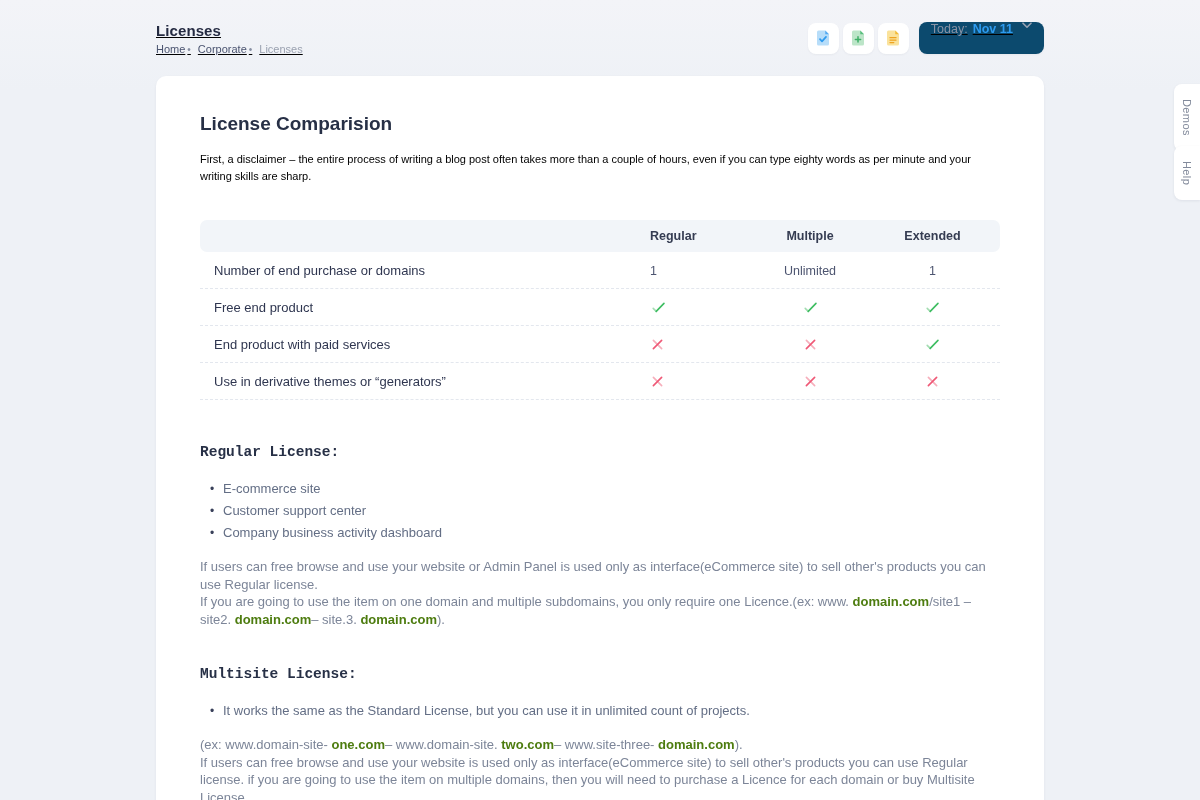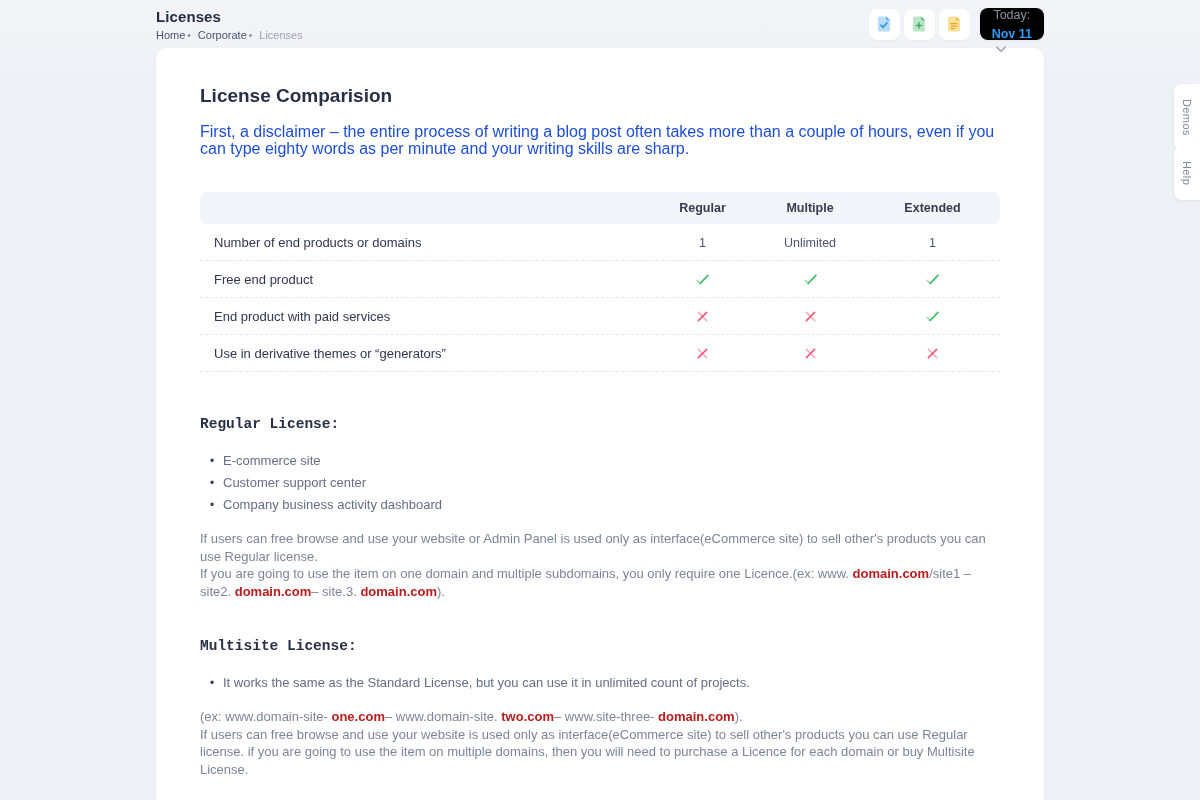--- a/index.html
+++ b/index.html
@@ -6,79 +6,79 @@
   html,body { margin:0; padding:0; }
   body {
     width:1200px; height:800px; overflow:hidden;
     background:linear-gradient(180deg,#f3f4f8 0,#eef1f6 90px);
     font-family:"Liberation Sans", sans-serif;
     -webkit-font-smoothing:antialiased;
   }
   .page { width:888px; margin:0 auto; }
 
   
-  .topbar { height:48px; display:flex; align-items:center; justify-content:space-between; }
+  .topbar { height:76px; display:flex; align-items:center; justify-content:space-between;text-decoration:underline; }
   .page-title { margin:0; font-size:15px; font-weight:700; color:#252b42; letter-spacing:.1px; }
   .breadcrumb { margin-top:4px; font-size:11px; color:#4b5470; }
   .crumb { cursor:pointer; }
   .crumb.muted { color:#9aa1b0; cursor:default; }
   .bc-dot { color:#868ea2; margin:0 7px 0 2px; font-size:10px; }
   .topbar-right { display:flex; align-items:center; gap:4px; }
   .icon-btn {
     width:31px; height:31px; background:#fff; border:none; border-radius:8px;
     display:flex; align-items:center; justify-content:center; cursor:pointer;
     box-shadow:0 1px 2px rgba(56,65,74,.05); padding:0;
   }
   .today-btn {
-    height:32px; margin-left:6px; background:#000000; border:none; border-radius:8px;
+    height:32px; margin-left:6px; background:#0c4a6e; border:none; border-radius:8px;
     display:flex; gap:5px; padding:0 12px; cursor:pointer;
-    box-shadow:0 1px 2px rgba(56,65,74,.05); font-family:inherit;flex-direction:column;
+    box-shadow:0 1px 2px rgba(56,65,74,.05); font-family:inherit;
   }
   .today-label { font-size:12.5px; color:#8a93a5; }
   .today-value { font-size:12.5px; font-weight:700; color:#2d9bf0; }
   .today-chevron { margin-left:4px; display:flex; }
 
   
   .card {
     background:#fff; border-radius:10px; box-shadow:0 1px 3px rgba(30,40,60,.06);
     padding:37px 44px 40px; min-height:760px;
   }
   .content-heading { margin:0 0 16px; font-size:19px; font-weight:700; color:#273046; }
-  .disclaimer { margin:0 0 35px; font-size:16px; line-height:17px; color:#1d4ed8; }
+  .disclaimer { margin:0 0 35px; font-size:11px; line-height:17px; color:#000000; }
 
   
   .cmp-table { width:800px; margin-bottom:44px; }
   .t-head {
     display:flex; align-items:center; height:32px; background:#f2f5f9; border-radius:7px;
     font-size:12.5px; font-weight:700; color:#353c52;
   }
   .t-row {
     display:flex; align-items:center; height:37px;
     border-bottom:1px dashed #e3e7ee; font-size:13px; color:#2f3650;
   }
   .c-label { width:450px; padding-left:14px; text-align:left; }
-  .c-1 { width:105px; text-align:center; }
+  .c-1 { width:105px; }
   .c-2 { width:110px; text-align:center; }
   .c-3 { width:135px; text-align:center; }
   .t-row .cell-text { font-size:12.5px; color:#4d5570; }
   .mark { display:inline-flex; vertical-align:middle; }
 
   
   .section { margin-top:38px; }
   .section:first-of-type { margin-top:0; }
   .section-heading { margin:0 0 18px; font-size:14.5px; font-weight:700; color:#273046;font-family:Liberation Mono, monospace; }
   .section ul { list-style:none; margin:0 0 14px; padding:0 0 0 10px; }
   .section li {
     font-size:13px; line-height:22px; color:#636e85; position:relative; padding-left:13px;
   }
   .section li::before {
     content:"•"; position:absolute; left:0; top:0; color:#39405a; font-size:12px;
   }
   .section p { margin:0; font-size:13px; line-height:17.5px; color:#7c8598; }
-  .section p strong { color:#b91c1c; font-weight:700; }
+  .section p strong { color:#4d7c0f; font-weight:700; }
 
   
   .side-tab {
     position:fixed; right:0; background:#fff; border-radius:8px 0 0 8px;
     box-shadow:0 1px 3px rgba(30,40,60,.08); cursor:pointer;
     writing-mode:vertical-rl; font-size:11px; color:#828a9b;
     padding:15px 7px; letter-spacing:.4px;
   }
   .side-tab.demos { top:84px; }
   .side-tab.help  { top:146px; }
@@ -141,21 +141,21 @@
 
     <div class="cmp-table">
       <div class="t-head">
         <div class="c-label"></div>
         <div class="c-1">Regular</div>
         <div class="c-2">Multiple</div>
         <div class="c-3">Extended</div>
       </div>
       <div>
           <div class="t-row">
-            <div class="c-label">Number of end products or domains</div>
+            <div class="c-label">Number of end purchase or domains</div>
             <div class="c-1"><span class="cell-text">1</span></div>
             <div class="c-2"><span class="cell-text">Unlimited</span></div>
             <div class="c-3"><span class="cell-text">1</span></div>
           </div>
           <div class="t-row">
             <div class="c-label">Free end product</div>
             <div class="c-1"><span class="mark">
                 <svg width="17" height="17" viewBox="0 0 18 18">
                   <path d="M3.4 9.9l3.2 3.2" stroke="#a4ddb2" stroke-width="1.7" fill="none" stroke-linecap="round"></path>
                   <path d="M6.6 13.1L14.8 4.6" stroke="#3dbd61" stroke-width="1.7" fill="none" stroke-linecap="round"></path>

